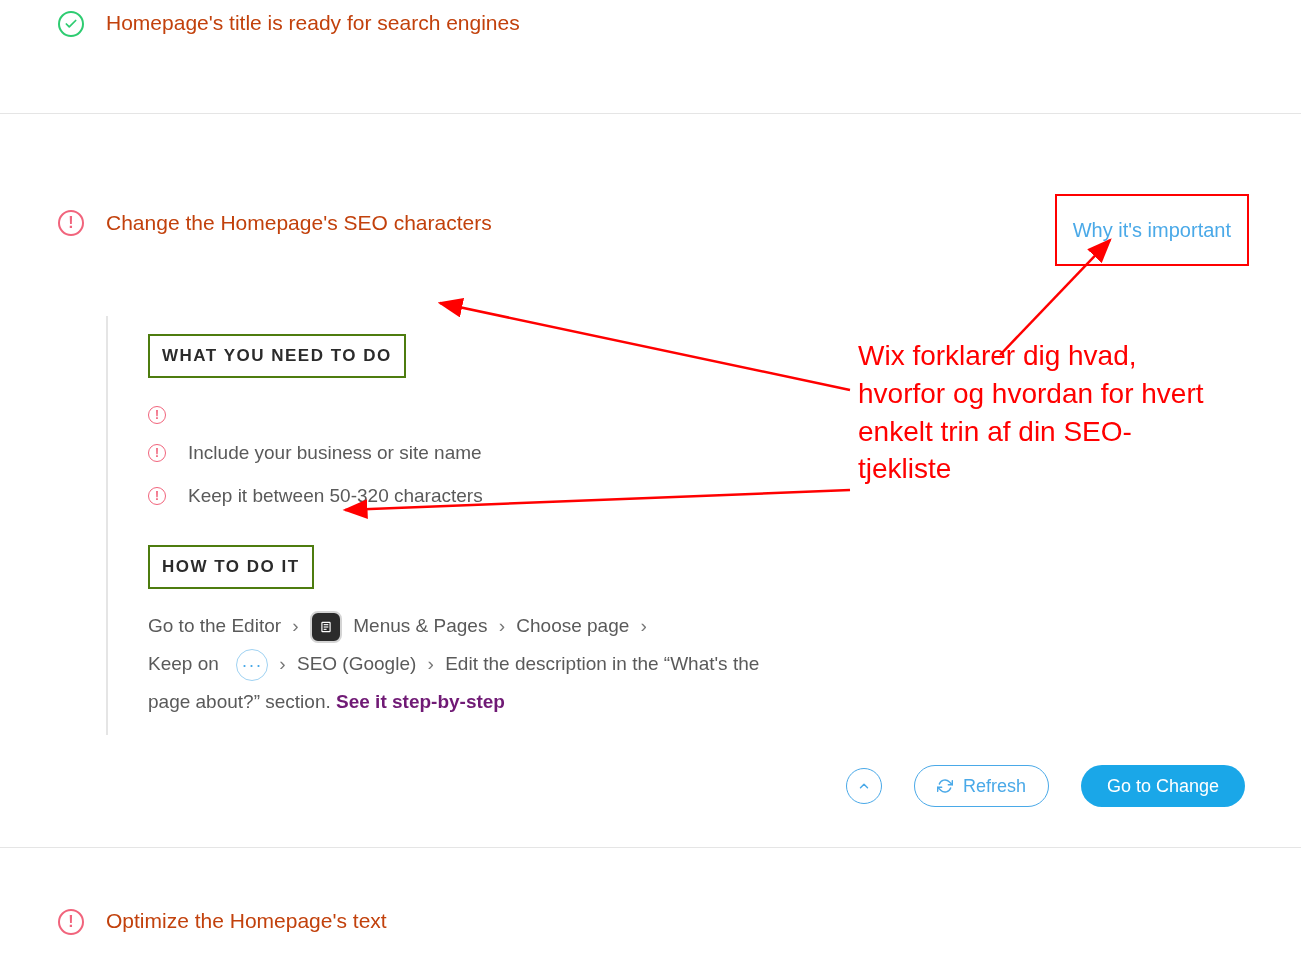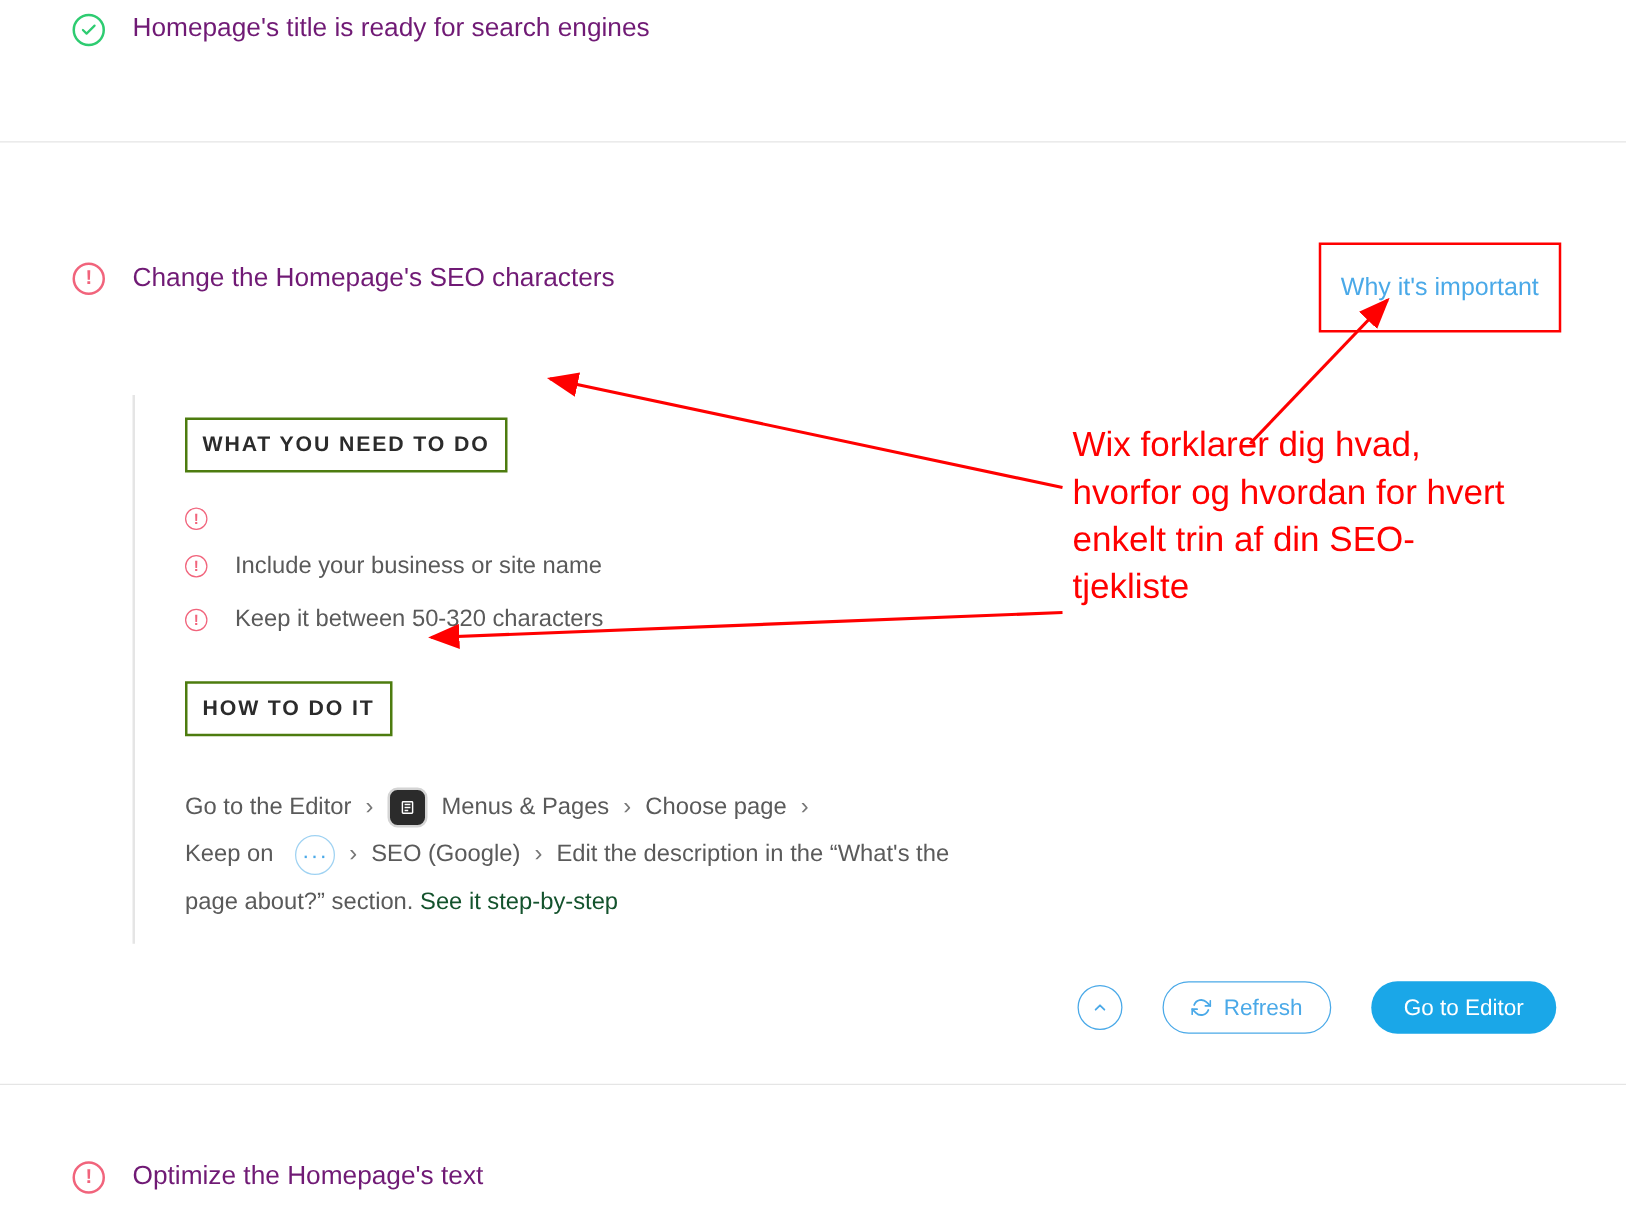--- a/index.html
+++ b/index.html
@@ -18,21 +18,21 @@
     align-items: flex-start;
     padding: 0 36px;
   }
   .divider {
     border-top: 1px solid #e5e5e5;
     width: 100%;
     height: 0;
   }
 
   .status-icon-col { width: 70px; flex: 0 0 70px; padding-top: 2px; display:flex; justify-content:center; }
-  .task-title { color: #701a75; font-size: 21px; font-weight: 400; }
+  .task-title { color: #c2410c; font-size: 21px; font-weight: 400; }
 
   .icon-circle {
     width: 26px; height: 26px;
     border-radius: 50%;
     border: 2px solid;
     display:flex; align-items:center; justify-content:center;
     font-size: 14px;
   }
   .icon-check { border-color: #2ecc71; color:#2ecc71; border-width:2px; }
   .icon-alert { border-color: #f1647c; color:#f1647c; border-width:2px; }
@@ -74,35 +74,35 @@
     letter-spacing: 1.5px;
     color: #2b2b2b;
     border: 2px solid #4d7c0f;
     padding: 8px 12px;
     margin: 0 0 14px 0;
   }
   .checklist { list-style:none; padding:0; margin: 6px 0 28px 0; }
   .checklist li { display:flex; align-items:center; gap: 22px; padding: 8px 0; font-size:19px; color:#5a5a5a; }
   .kw-link { color:#4aa9e8; cursor:pointer; }
 
-  .howto-body { color:#5a5a5a; font-size:19px; margin-top: 24px; line-height: 2.0; }
+  .howto-body { color:#5a5a5a; font-size:19px; margin-top: 4px; line-height: 2.0; }
   .chev { color:#777; padding: 0 6px; }
   .howto-icon {
     display:inline-flex; align-items:center; justify-content:center;
     width: 32px; height:32px; border-radius: 8px;
     background:#2b2b2b; color:#fff; font-size:14px; vertical-align:middle;
     border: 2px solid #d4d4d4;
   }
   .howto-dots {
     display:inline-flex; align-items:center; justify-content:center;
     width: 32px; height:32px; border-radius: 50%;
     border: 1.5px solid #9fd2f2; color:#4aa9e8; font-size:18px; vertical-align:middle;
     letter-spacing: 1px;
   }
-  .step-link { color:#14532d; cursor:pointer; }
+  .step-link { color:#701a75; cursor:pointer;font-weight:bold; }
 
   
   .actions {
     display:flex; justify-content:flex-end; align-items:center; gap: 32px;
     padding-right: 56px; padding-bottom: 40px;
   }
   .btn-circle {
     width: 36px; height:36px; border-radius:50%;
     border: 1.8px solid #4aa9e8; color:#4aa9e8; background:#fff;
     display:flex; align-items:center; justify-content:center; cursor:pointer;
@@ -225,21 +225,21 @@
     </button>
     <button class="btn-outline">
       <svg width="16" height="16" viewBox="0 0 24 24" fill="none" stroke="#4aa9e8" stroke-width="2.2" stroke-linecap="round" stroke-linejoin="round">
           <polyline points="23 4 23 10 17 10"></polyline>
           <polyline points="1 20 1 14 7 14"></polyline>
           <path d="M3.51 9a9 9 0 0 1 14.85-3.36L23 10M1 14l4.64 4.36A9 9 0 0 0 20.49 15"></path>
         </svg>
       <span>Refresh</span>
     </button>
     <button class="btn-fill">
-      <span>Go to Editor</span>
+      <span>Go to Change</span>
     </button>
   </div>
 
   <div class="divider"></div>
 
   <div class="row sec3">
     <div class="status-icon-col">
       <span class="icon-circle icon-alert">
         <span class="bang" style="font-size:16px;">!</span>
       </span>

